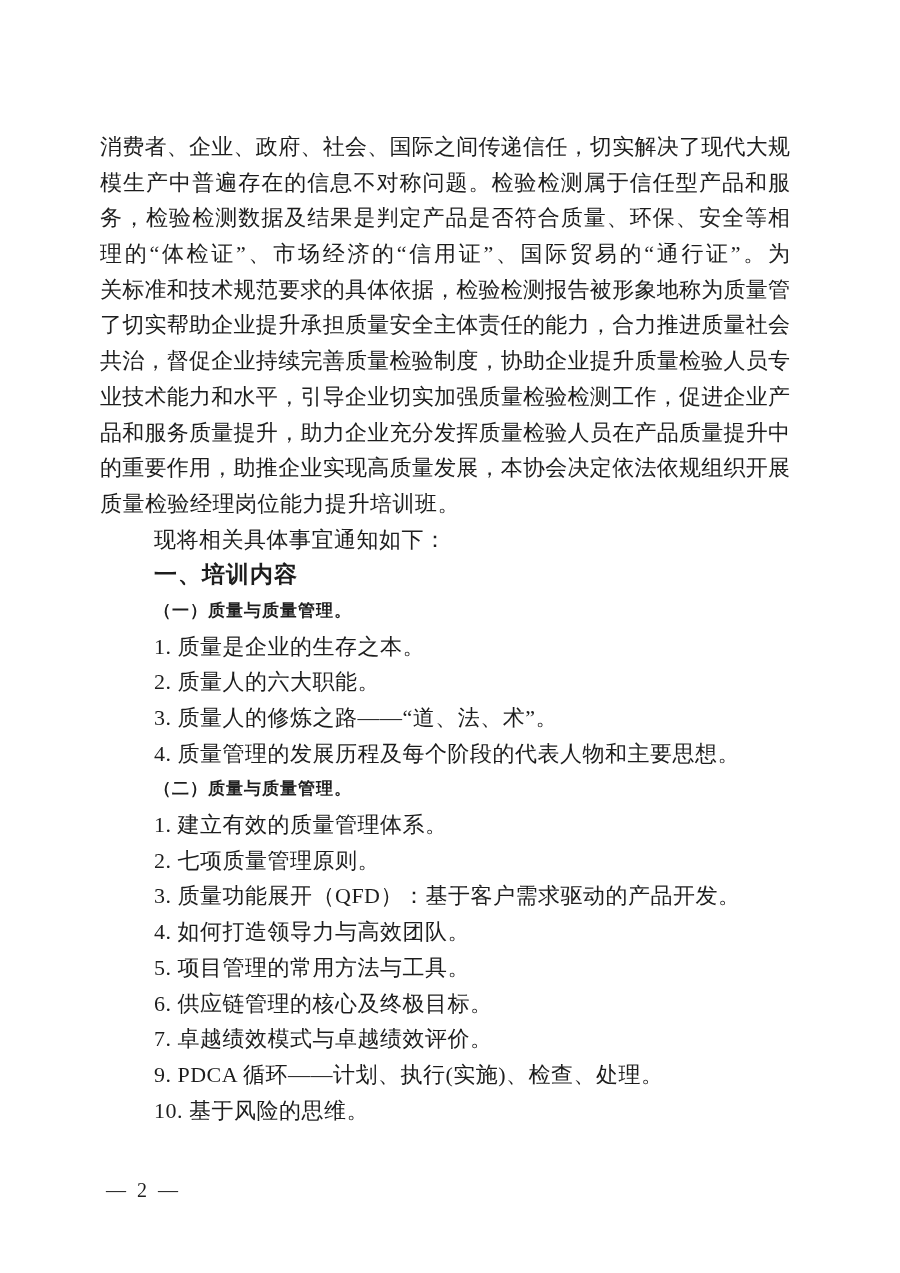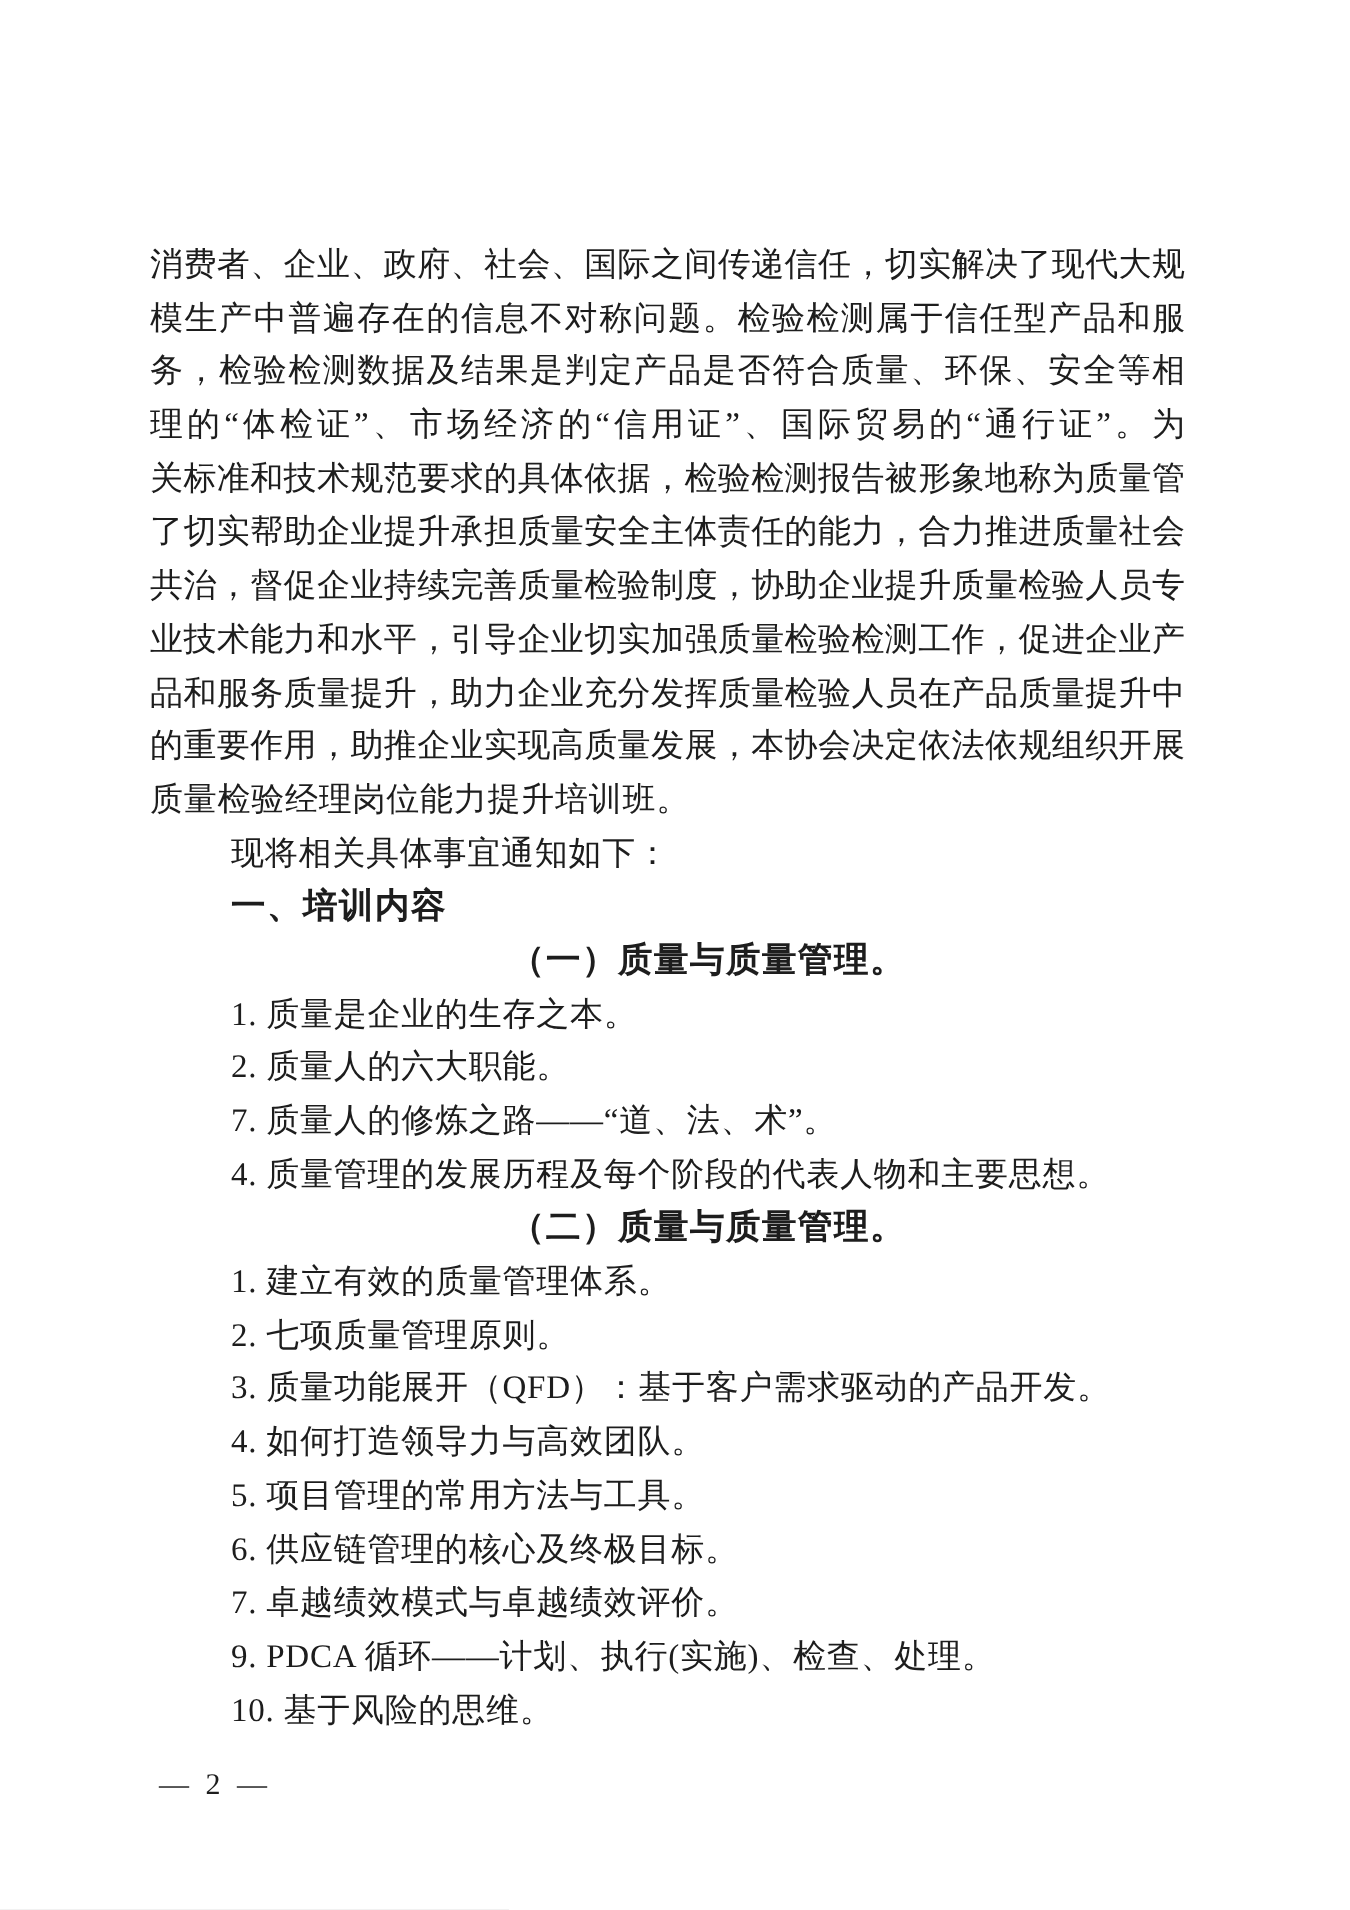--- a/index.html
+++ b/index.html
@@ -9,21 +9,21 @@
     height: 1273px;
     margin: 0 auto;
     background: #ffffff;
     color: #1d1d1d;
     font-family: "Liberation Serif", "DejaVu Serif", serif;
     overflow: hidden;
   }
   .content {
     position: absolute;
     left: 100px;
-    top: 158px;
+    top: 129px;
     width: 690px;
   }
   .line {
     height: 35.7px;
     line-height: 35.7px;
     font-size: 22px;
     letter-spacing: 0.5px;
     white-space: nowrap;
   }
   
@@ -39,23 +39,22 @@
   
   .line.h1 {
     font-family: "Liberation Sans", "DejaVu Sans", sans-serif;
     font-weight: 700;
     font-size: 23px;
     letter-spacing: 1px;
   }
   
   .line.h2 {
     font-weight: 700;
-    font-size: 23px;
+    font-size: 17px;
     letter-spacing: 1px;
-    text-align: center;
   }
   .footer {
     position: absolute;
     left: 106px;
     top: 1176px;
     font-size: 20px;
     line-height: 28px;
     letter-spacing: 3px;
     color: #1d1d1d;
   }
@@ -75,21 +74,21 @@
       <div class="line just">共治，督促企业持续完善质量检验制度，协助企业提升质量检验人员专</div>
       <div class="line just">业技术能力和水平，引导企业切实加强质量检验检测工作，促进企业产</div>
       <div class="line just">品和服务质量提升，助力企业充分发挥质量检验人员在产品质量提升中</div>
       <div class="line just">的重要作用，助推企业实现高质量发展，本协会决定依法依规组织开展</div>
       <div class="line">质量检验经理岗位能力提升培训班。</div>
       <div class="line ind">现将相关具体事宜通知如下：</div>
       <div class="line ind h1">一、培训内容</div>
       <div class="line ind h2">（一）质量与质量管理。</div>
       <div class="line ind item">1. 质量是企业的生存之本。</div>
       <div class="line ind item">2. 质量人的六大职能。</div>
-      <div class="line ind item">7. 质量人的修炼之路——“道、法、术”。</div>
+      <div class="line ind item">3. 质量人的修炼之路——“道、法、术”。</div>
       <div class="line ind item">4. 质量管理的发展历程及每个阶段的代表人物和主要思想。</div>
       <div class="line ind h2">（二）质量与质量管理。</div>
       <div class="line ind item">1. 建立有效的质量管理体系。</div>
       <div class="line ind item">2. 七项质量管理原则。</div>
       <div class="line ind item">3. 质量功能展开（QFD）：基于客户需求驱动的产品开发。</div>
       <div class="line ind item">4. 如何打造领导力与高效团队。</div>
       <div class="line ind item">5. 项目管理的常用方法与工具。</div>
       <div class="line ind item">6. 供应链管理的核心及终极目标。</div>
       <div class="line ind item">7. 卓越绩效模式与卓越绩效评价。</div>
       <div class="line ind item">9. PDCA 循环——计划、执行(实施)、检查、处理。</div>

